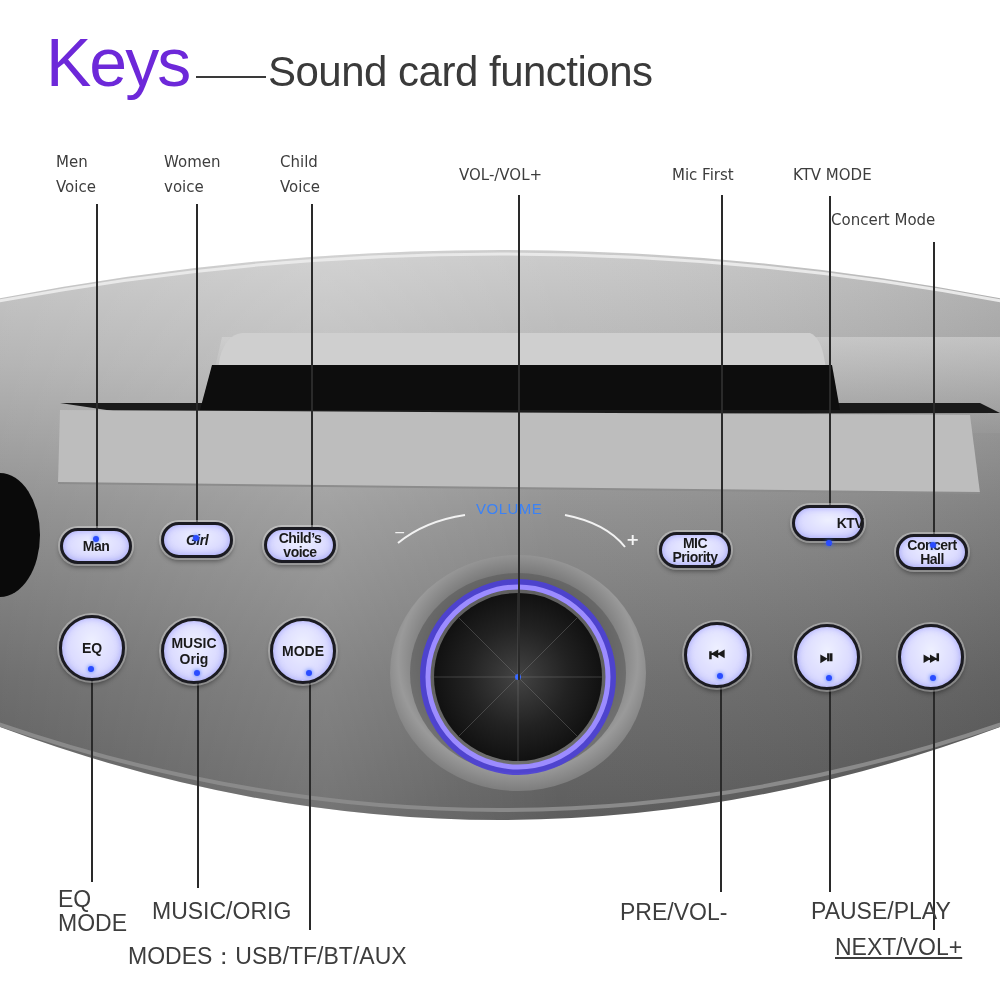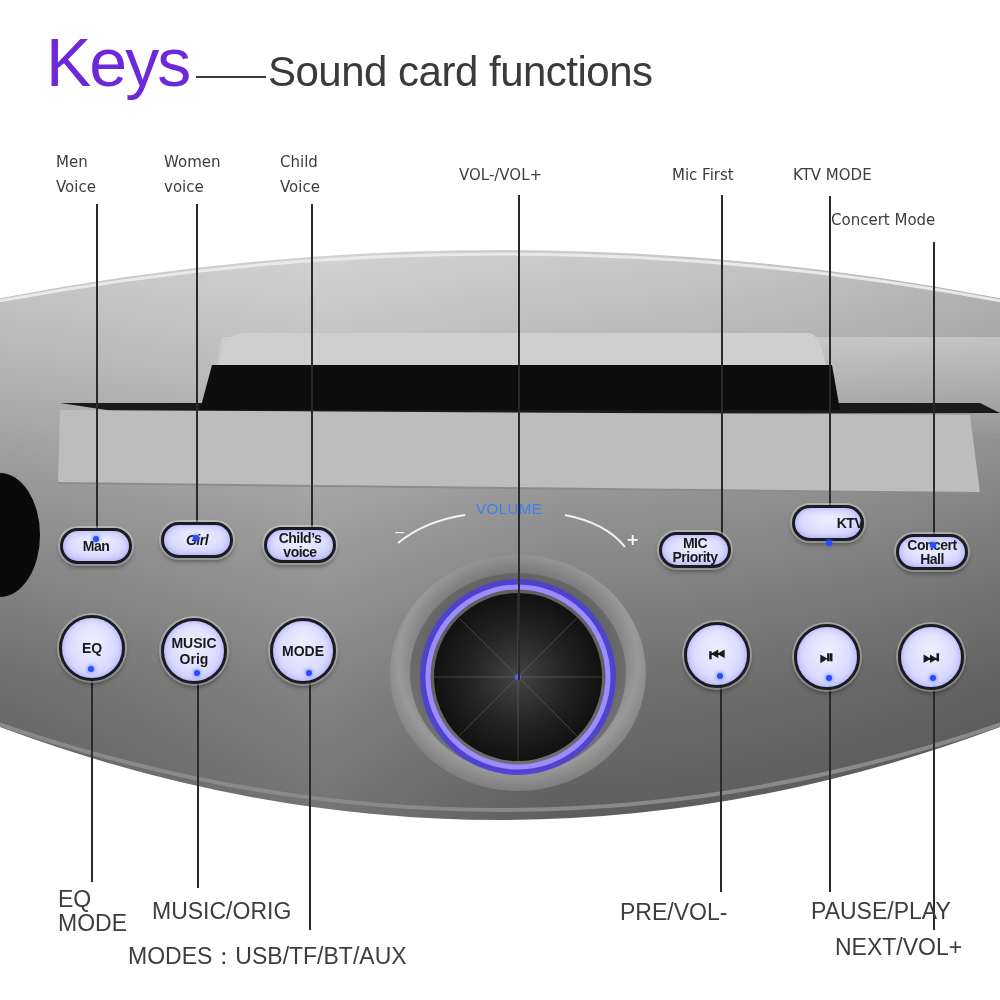--- a/index.html
+++ b/index.html
@@ -193,13 +193,13 @@
 <div class="dot" style="left:930px; top:675px;"></div>
 
 <div class="abs lbl-sans" style="left:58px; top:887px; line-height:24px;">
   <div>EQ</div>
   <div>MODE</div>
 </div>
 <div class="abs lbl-sans" style="left:152px; top:898px;">MUSIC/ORIG</div>
 <div class="abs lbl-sans" style="left:128px; top:941px;">MODES：USB/TF/BT/AUX</div>
 <div class="abs lbl-sans" style="left:620px; top:899px;">PRE/VOL-</div>
 <div class="abs lbl-sans" style="left:771px; top:898px;margin-left:40px;">PAUSE/PLAY</div>
-<div class="abs lbl-sans" style="left:835px; top:934px;">NEXT/VOL+</div>
+<div class="abs lbl-sans" style="left:835px; top:934px;text-decoration:underline;">NEXT/VOL+</div>
 
 </body></html>

